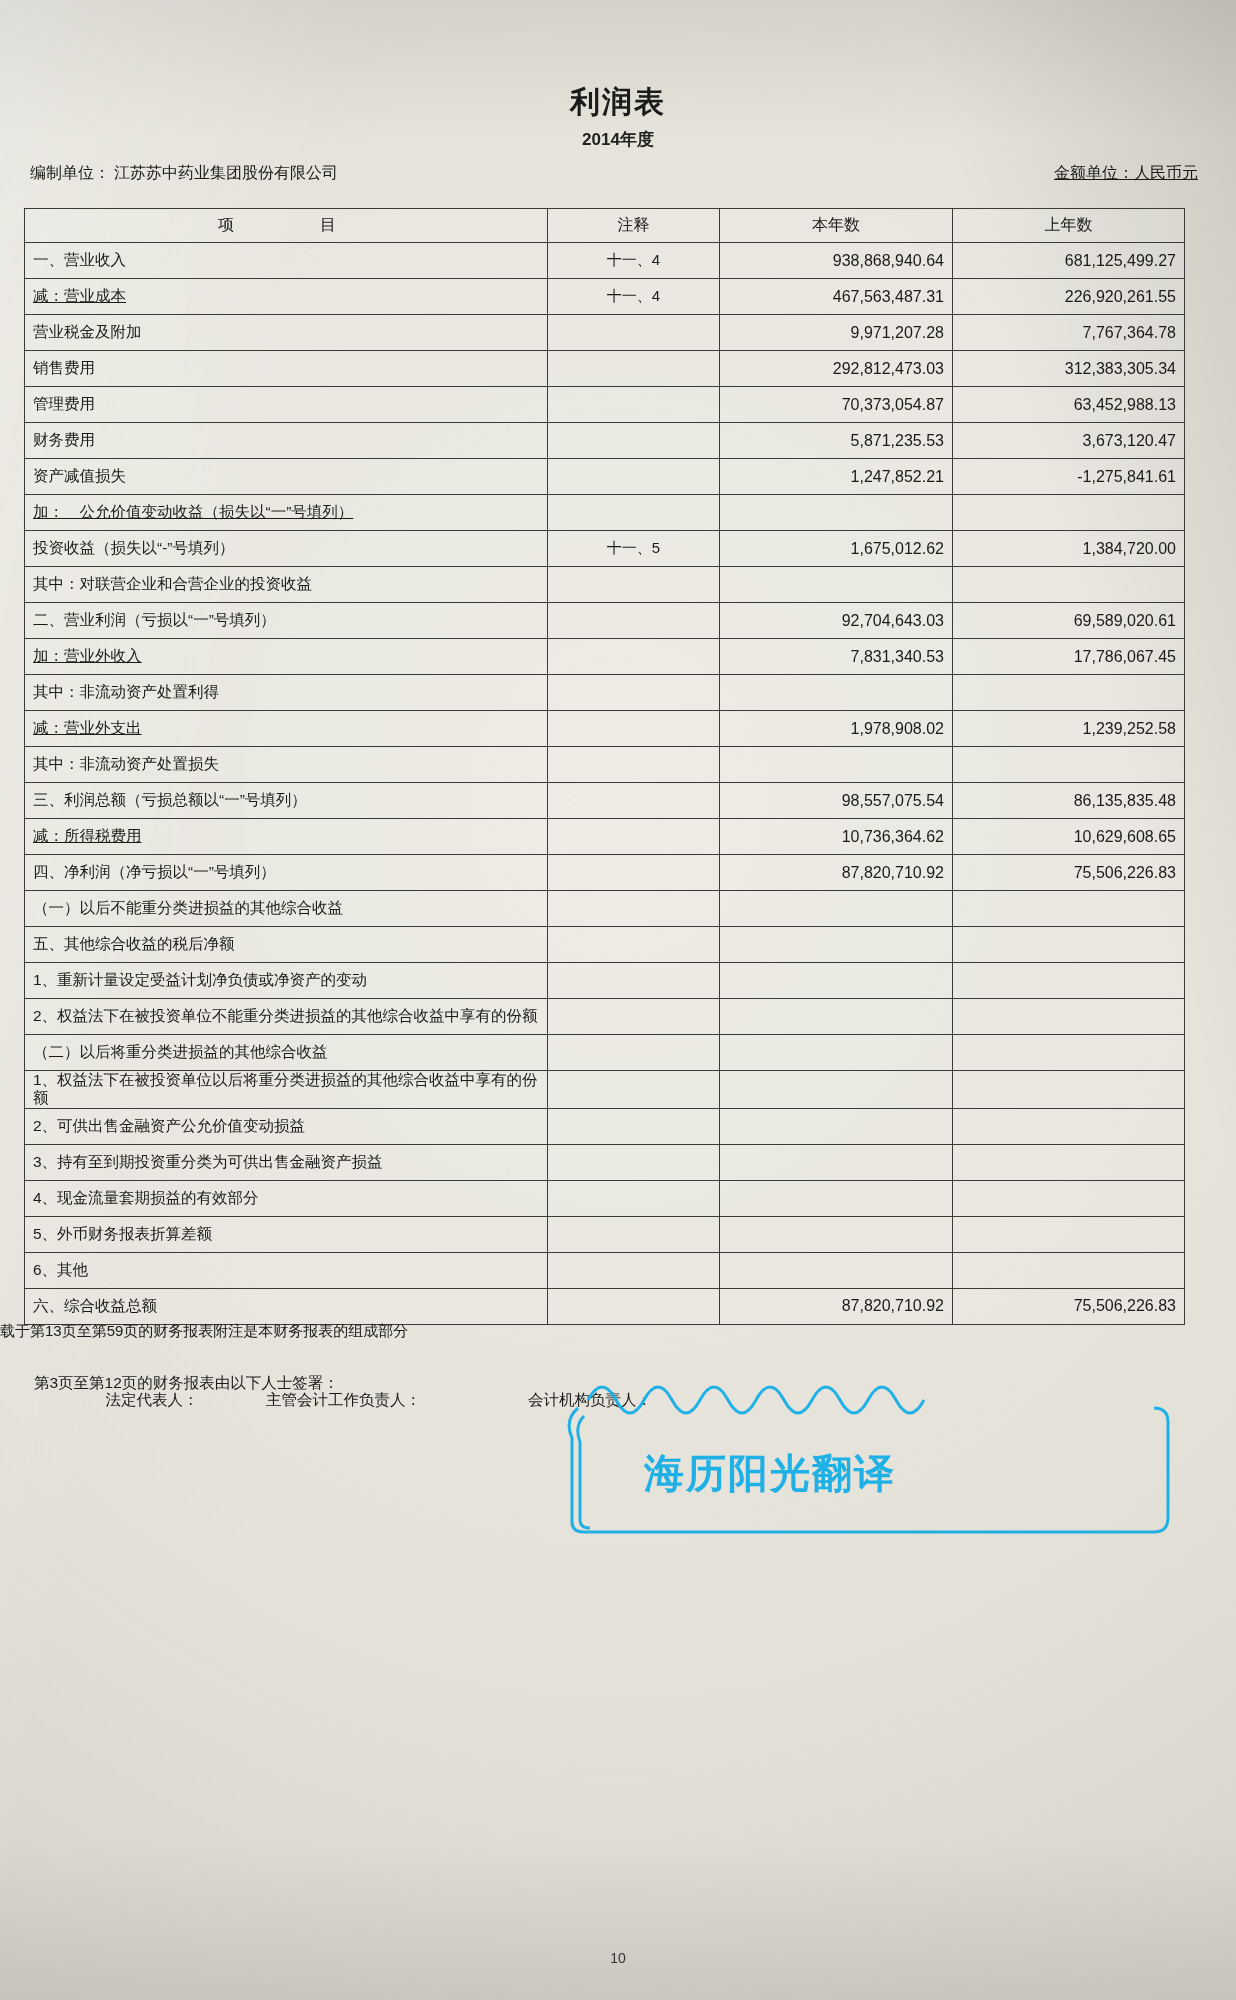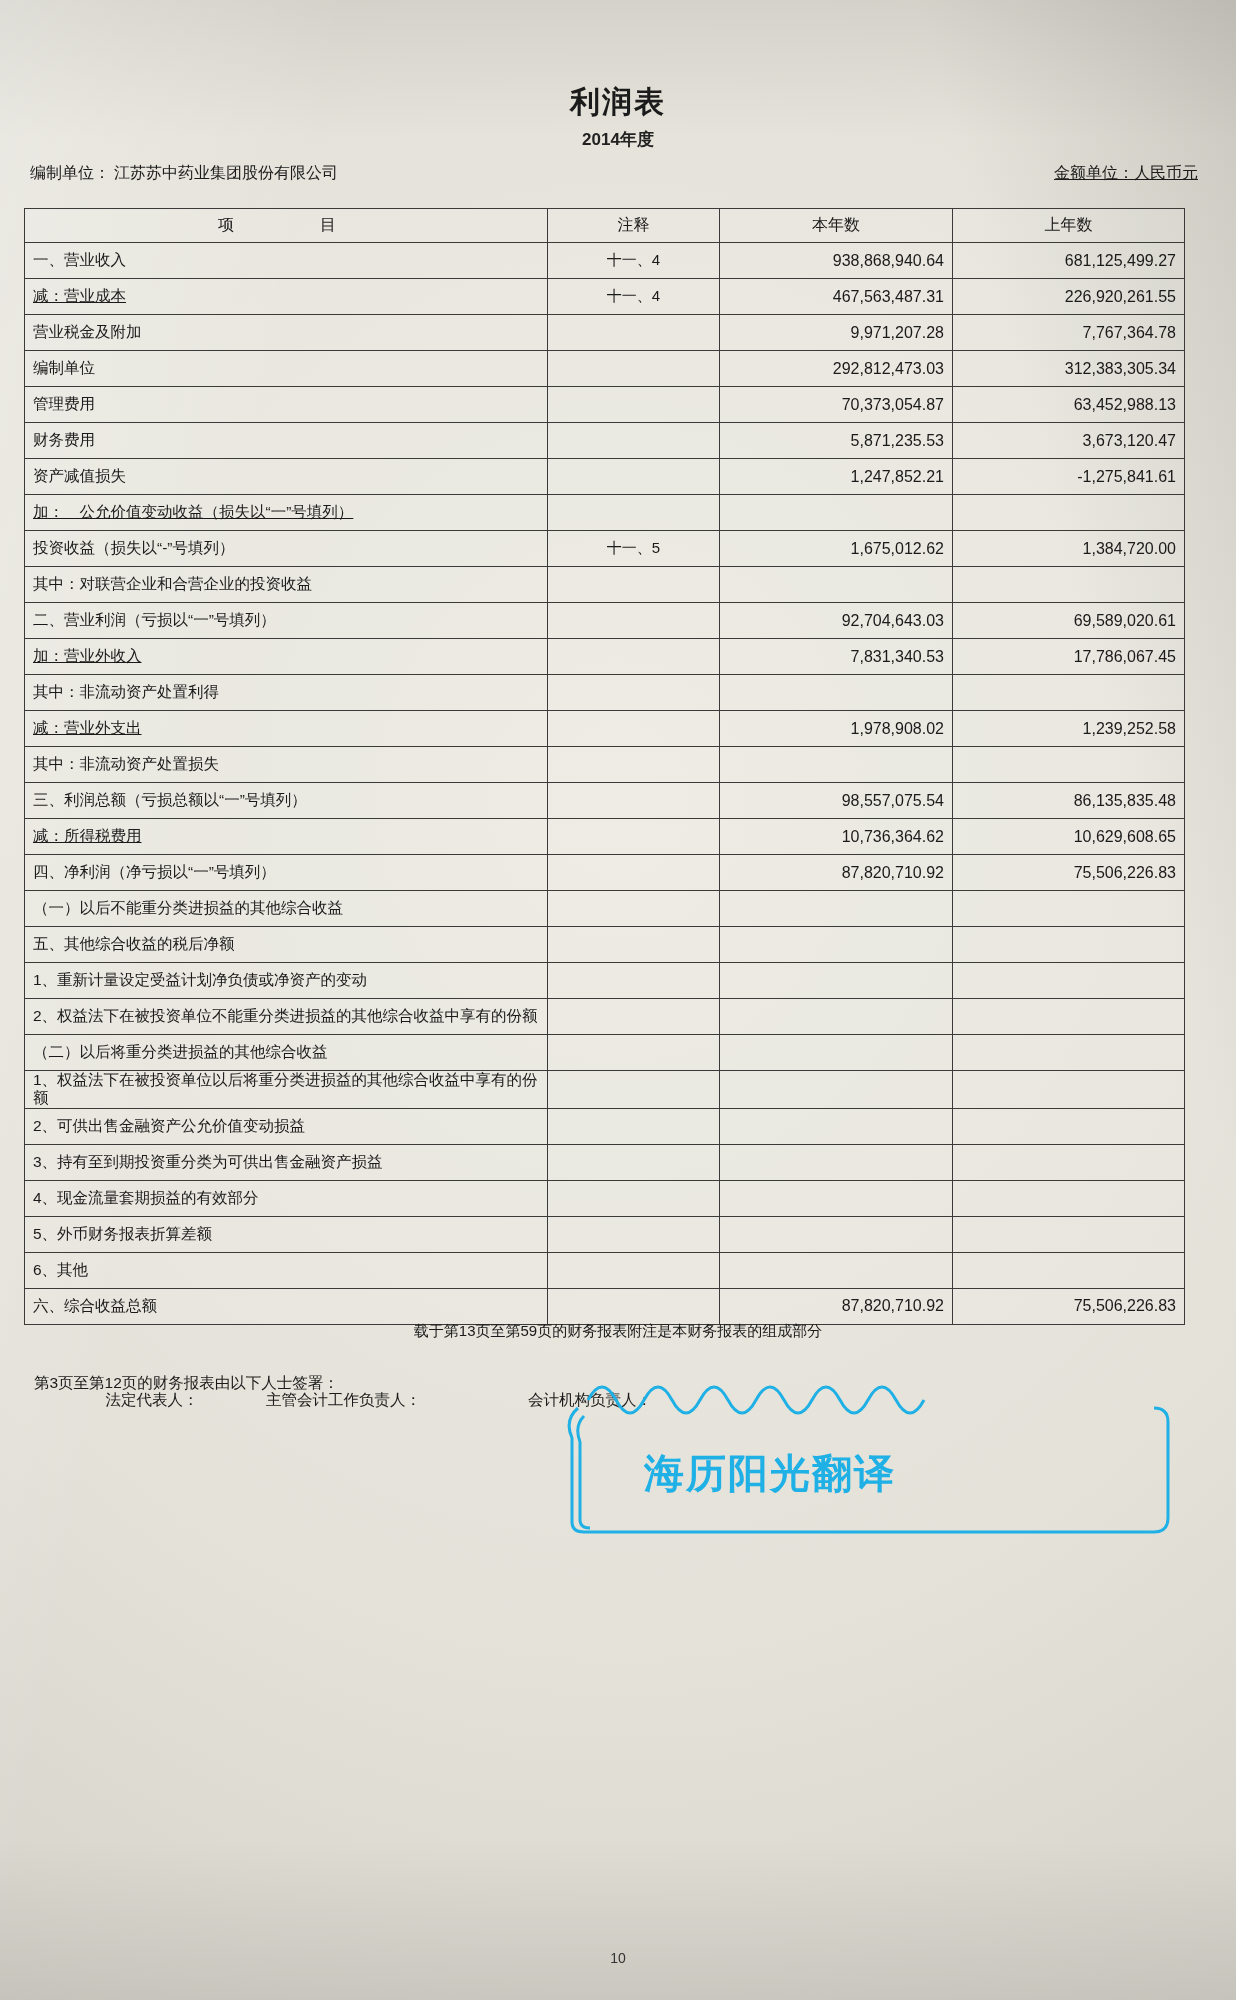--- a/index.html
+++ b/index.html
@@ -107,21 +107,20 @@
   .bold{ font-weight:bold; }
   .i0 { padding-left:10px;margin-top:25px; }
   .i1 { padding-left:36px;text-decoration:underline; }
   .i2 { padding-left:62px; }
   .two-line{ line-height:1.18; padding-top:2px; padding-bottom:2px; height:52px;}
 
   .footnote{
     position:absolute;
     top:1322px;
     left:0; right:0;
-    text-align:center;
     font-size:15px;
   }
   .sign-note{
     position:absolute;
     top:1357px;
     left:34px;
     font-size:15.5px;
     margin-top:16px;
   }
   .sign-row{
@@ -206,21 +205,21 @@
           <td class="cell-num bold">467,563,487.31</td>
           <td class="cell-num bold">226,920,261.55</td>
         </tr>
         <tr>
           <td class="cell-item i2">营业税金及附加</td>
           <td class="cell-note"></td>
           <td class="cell-num">9,971,207.28</td>
           <td class="cell-num">7,767,364.78</td>
         </tr>
         <tr>
-          <td class="cell-item i2">编制单位</td>
+          <td class="cell-item i2">销售费用</td>
           <td class="cell-note"></td>
           <td class="cell-num">292,812,473.03</td>
           <td class="cell-num">312,383,305.34</td>
         </tr>
         <tr>
           <td class="cell-item i2">管理费用</td>
           <td class="cell-note"></td>
           <td class="cell-num">70,373,054.87</td>
           <td class="cell-num">63,452,988.13</td>
         </tr>

